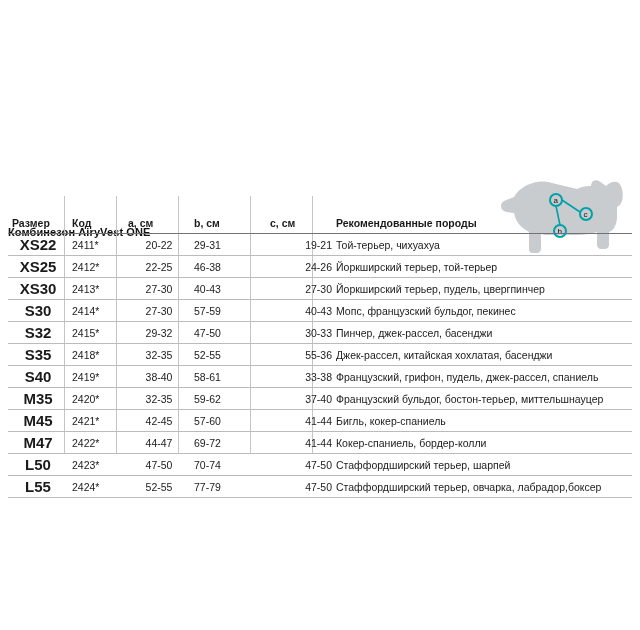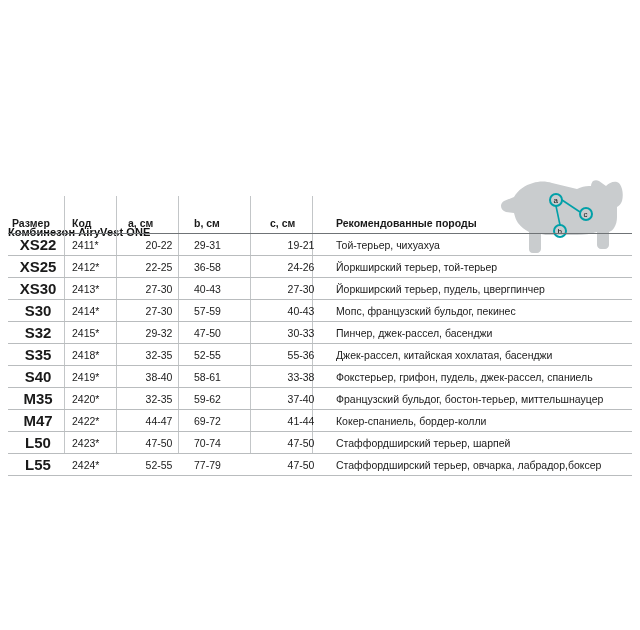--- a/index.html
+++ b/index.html
@@ -53,21 +53,21 @@
     font-weight: bold;
     text-align: left;
     font-size: 10.5px;
     height: 20px;
   }
   
   .c-size  { width: 56px; text-align: center; }
   .c-code  { width: 52px; text-align: left; padding-left: 4px !important; margin-top: 24px; }
   .c-a     { width: 62px; text-align: center; padding-left: 4px !important; }
   .c-b     { width: 72px; text-align: left; padding-left: 4px !important; margin-left: 36px; }
-  .c-c     { width: 62px; text-align: center; padding-left: 4px !important; }
+  .c-c     { width: 62px; text-align: right; padding-left: 4px !important; }
   .c-br    { text-align: left; padding-left: 4px !important; margin-top: 48px; }
 
   
   .vline {
     position: absolute;
     top: 196px;
     width: 1px;
     height: 258px;
     background: #c3c6c8;
   }
@@ -142,21 +142,21 @@
         <td class="c-code">2411*</td>
         <td class="c-a">20-22</td>
         <td class="c-b">29-31</td>
         <td class="c-c">19-21</td>
         <td class="c-br">Той-терьер, чихуахуа</td>
       </tr>
       <tr>
         <td class="c-size size-cell">XS25</td>
         <td class="c-code">2412*</td>
         <td class="c-a">22-25</td>
-        <td class="c-b">36-58</td>
+        <td class="c-b">46-38</td>
         <td class="c-c">24-26</td>
         <td class="c-br">Йоркширский терьер, той-терьер</td>
       </tr>
       <tr>
         <td class="c-size size-cell">XS30</td>
         <td class="c-code">2413*</td>
         <td class="c-a">27-30</td>
         <td class="c-b">40-43</td>
         <td class="c-c">27-30</td>
         <td class="c-br">Йоркширский терьер, пудель, цвергпинчер</td>
@@ -184,31 +184,39 @@
         <td class="c-b">52-55</td>
         <td class="c-c">55-36</td>
         <td class="c-br">Джек-рассел, китайская хохлатая, басенджи</td>
       </tr>
       <tr>
         <td class="c-size size-cell">S40</td>
         <td class="c-code">2419*</td>
         <td class="c-a">38-40</td>
         <td class="c-b">58-61</td>
         <td class="c-c">33-38</td>
-        <td class="c-br">Фокстерьер, грифон, пудель, джек-рассел, спаниель</td>
+        <td class="c-br">Французский, грифон, пудель, джек-рассел, спаниель</td>
       </tr>
       <tr>
         <td class="c-size size-cell">M35</td>
         <td class="c-code">2420*</td>
         <td class="c-a">32-35</td>
         <td class="c-b">59-62</td>
         <td class="c-c">37-40</td>
         <td class="c-br">Французский бульдог, бостон-терьер, миттельшнауцер</td>
       </tr>
       <tr>
+        <td class="c-size size-cell">M45</td>
+        <td class="c-code">2421*</td>
+        <td class="c-a">42-45</td>
+        <td class="c-b">57-60</td>
+        <td class="c-c">41-44</td>
+        <td class="c-br">Бигль, кокер-спаниель</td>
+      </tr>
+      <tr>
         <td class="c-size size-cell">M47</td>
         <td class="c-code">2422*</td>
         <td class="c-a">44-47</td>
         <td class="c-b">69-72</td>
         <td class="c-c">41-44</td>
         <td class="c-br">Кокер-спаниель, бордер-колли</td>
       </tr>
       <tr>
         <td class="c-size size-cell">L50</td>
         <td class="c-code">2423*</td>

